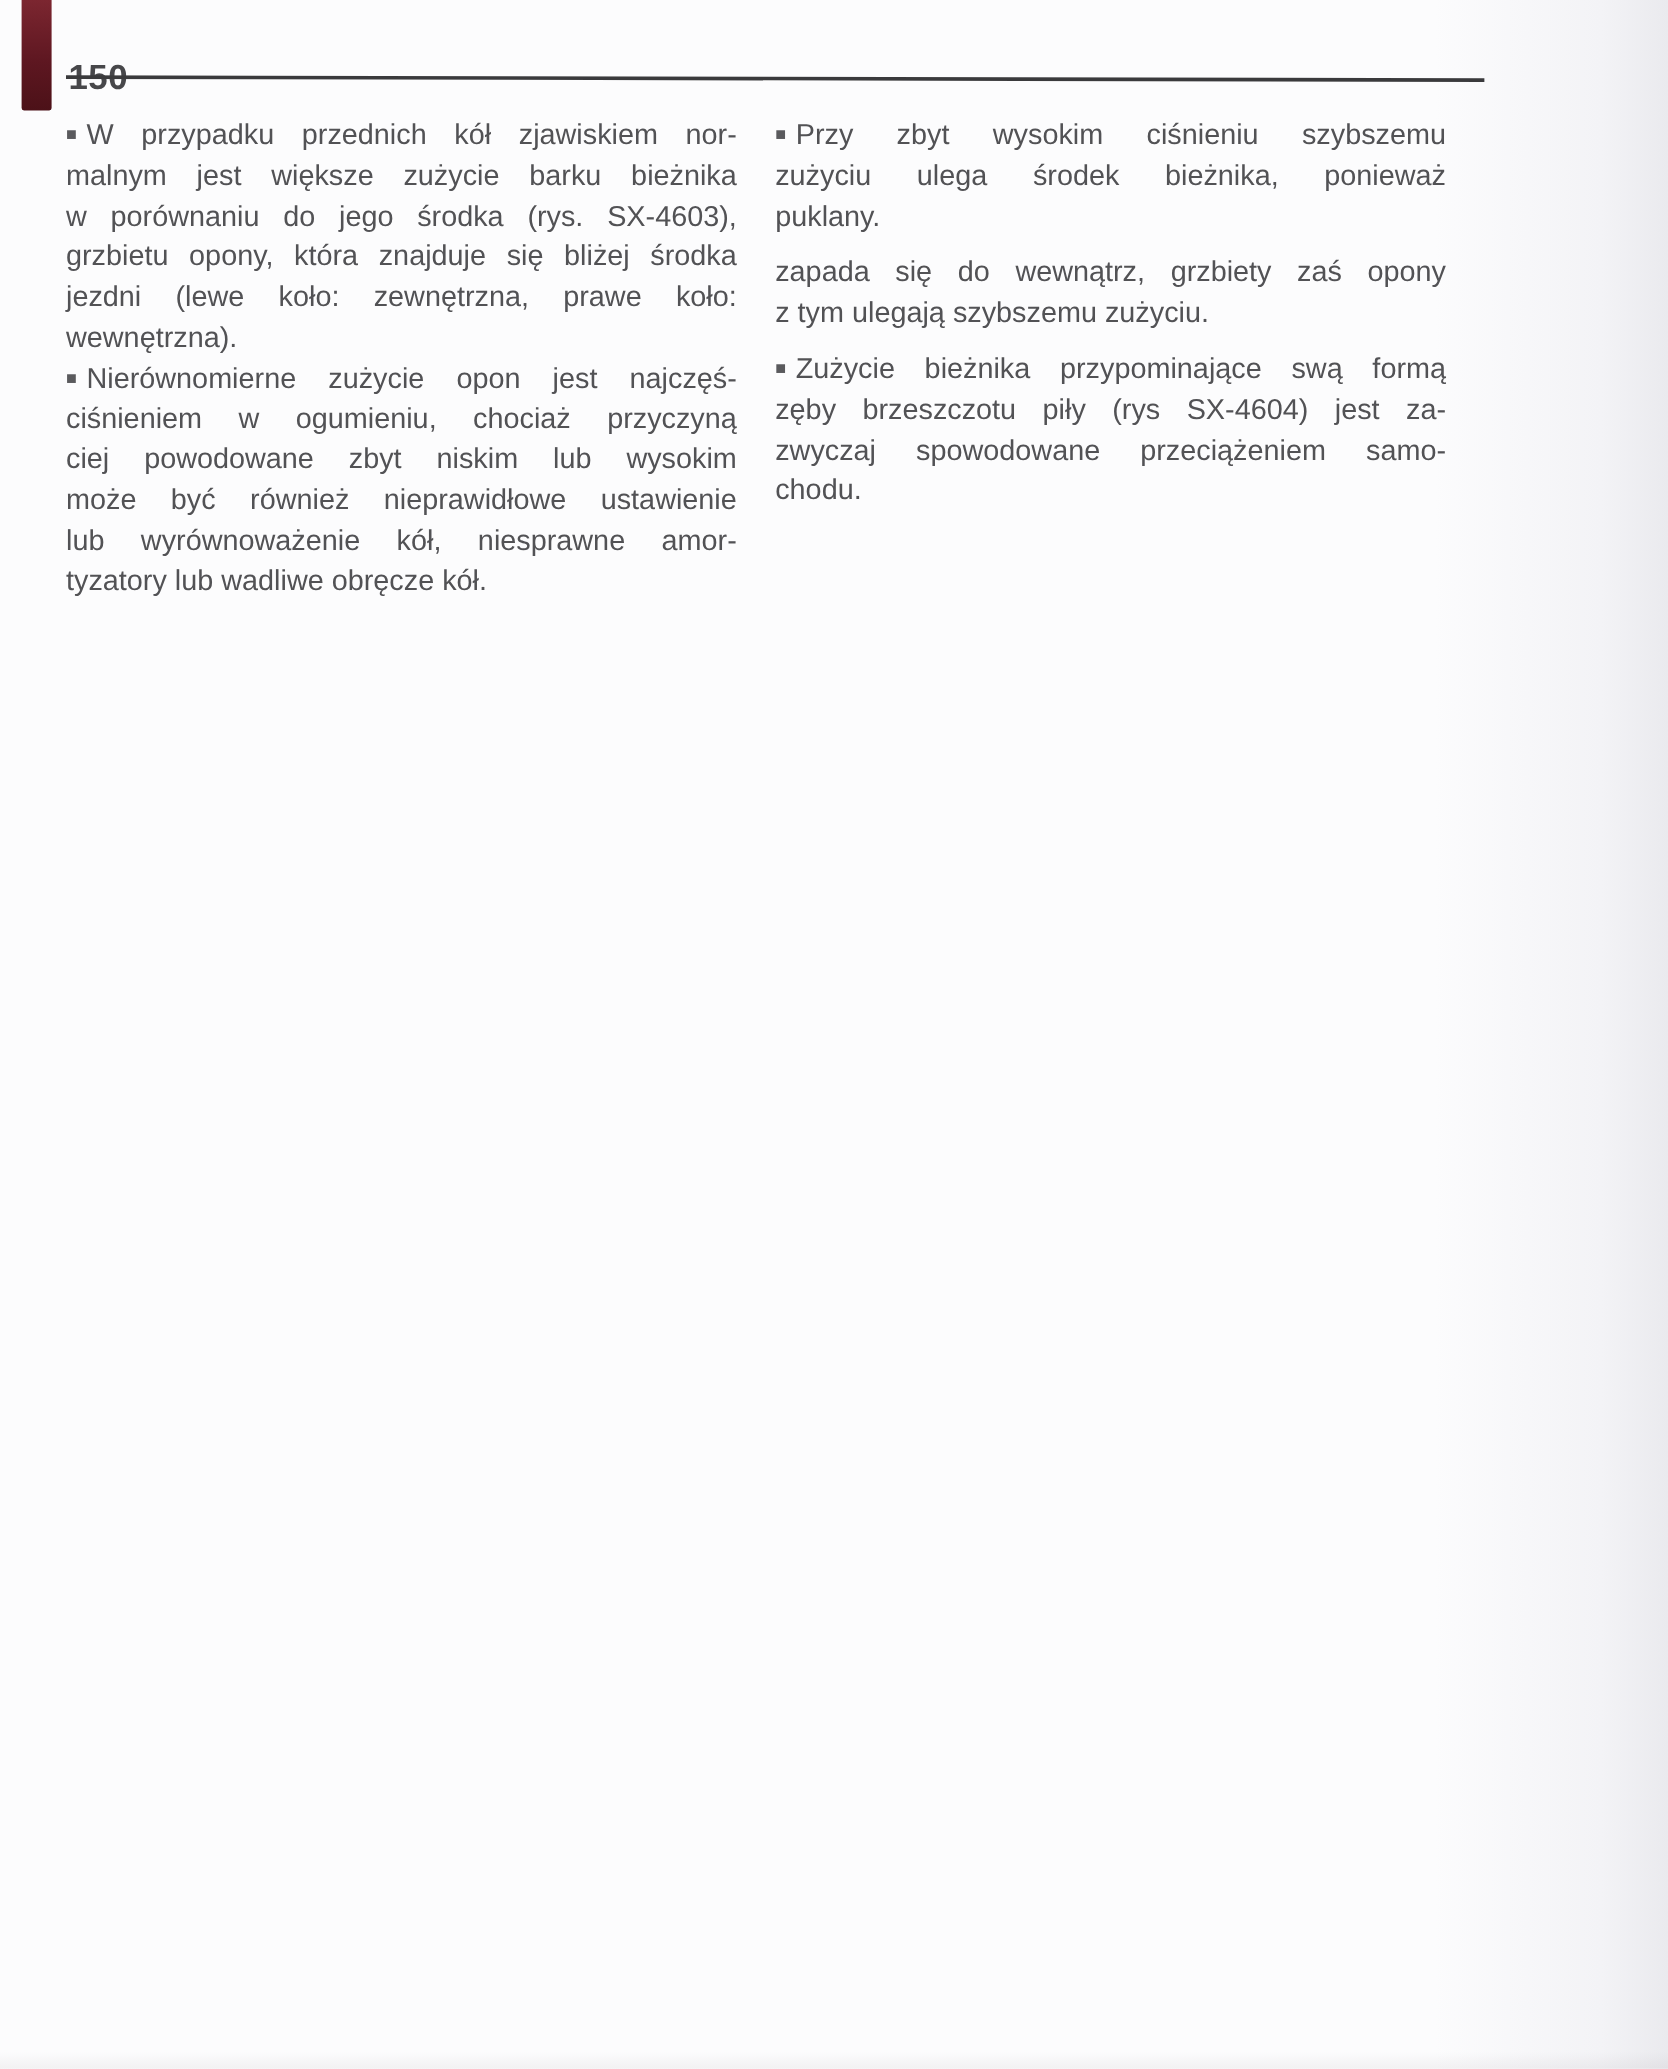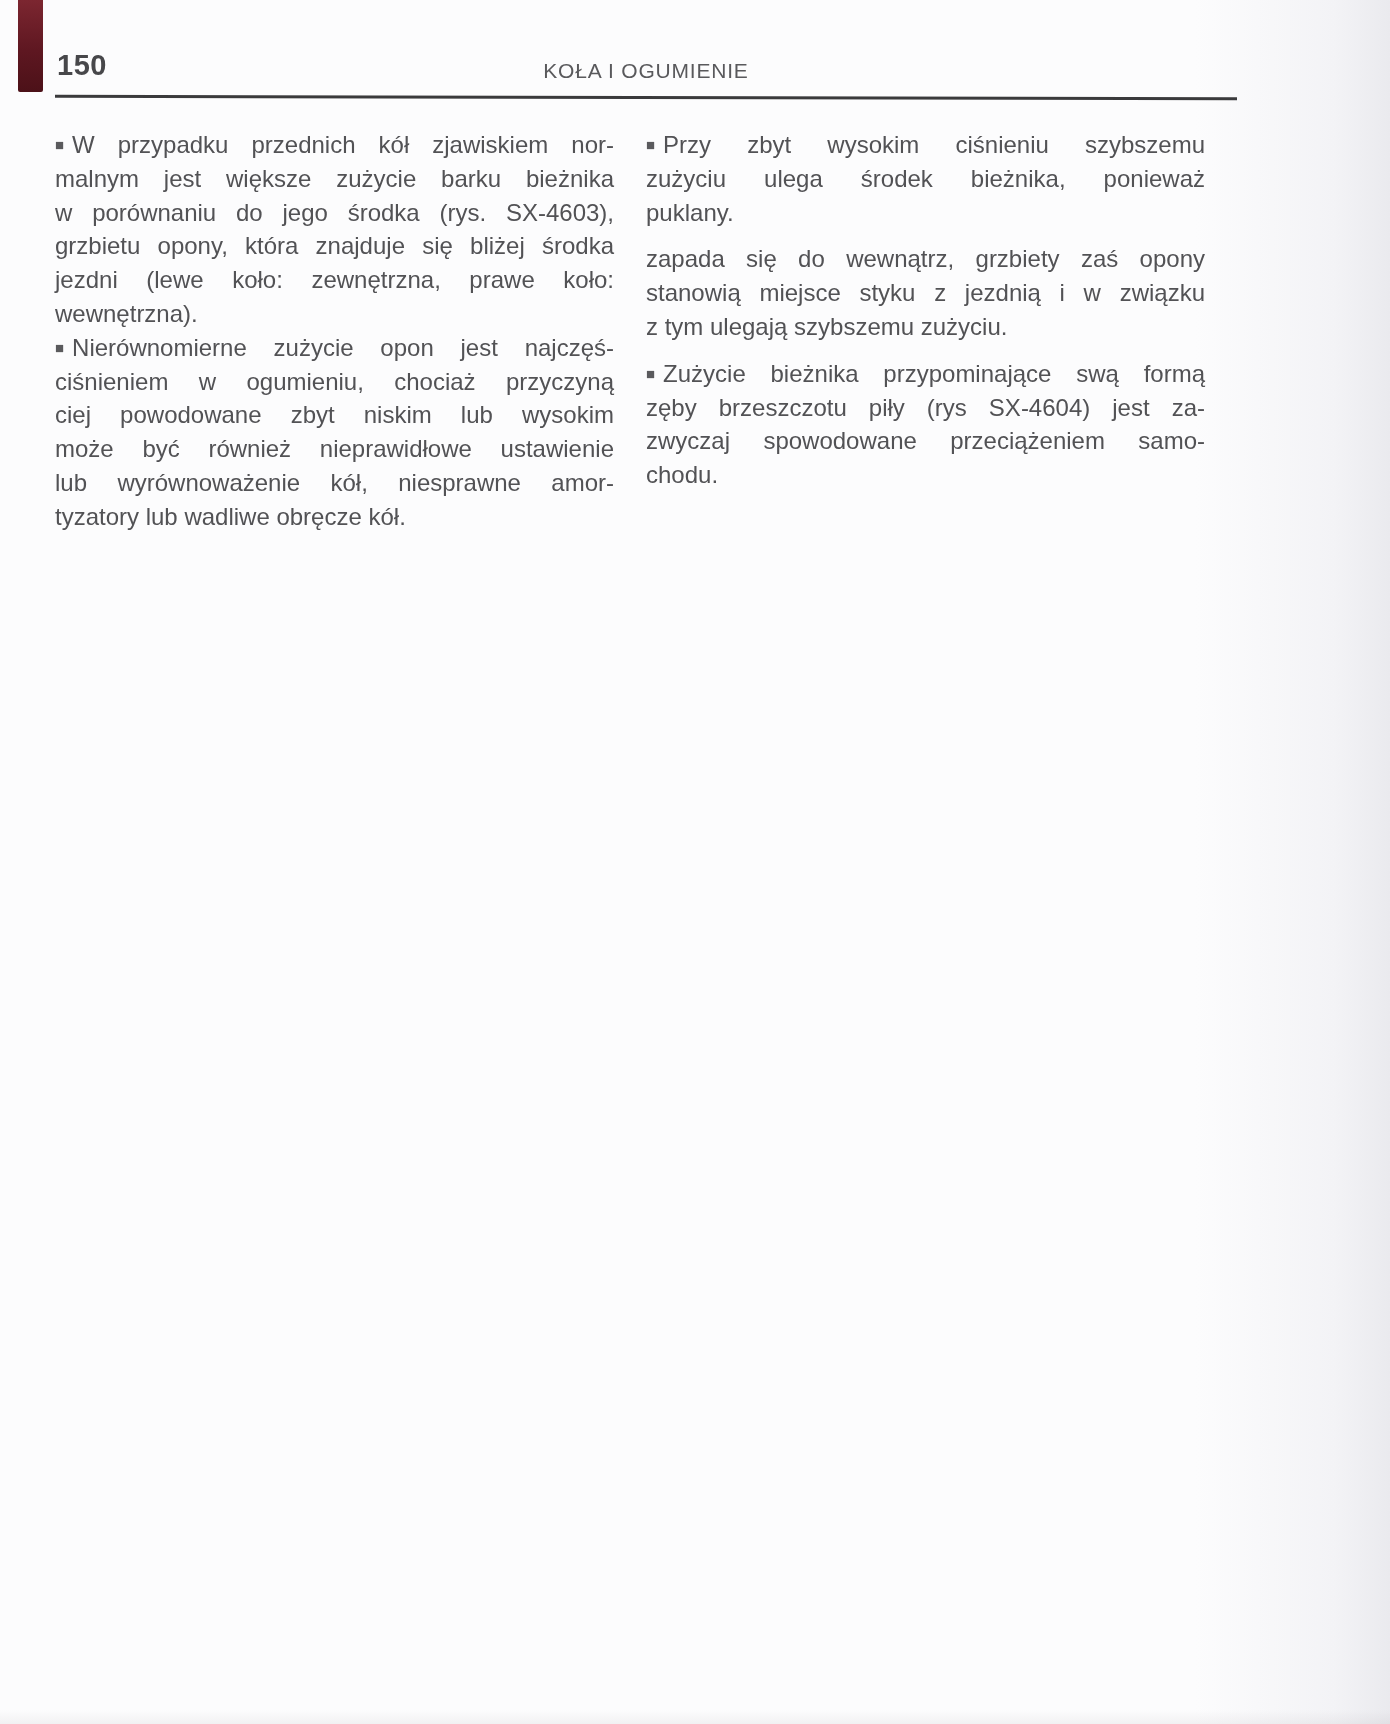--- a/index.html
+++ b/index.html
@@ -89,21 +89,20 @@
   }
 </style>
 </head>
 <body>
 
 <div class="page">
   <div class="scan-mark"></div>
   <div class="content">
     <div class="header">
       <div class="page-number">150</div>
-      <div class="header-title">KOŁA I OGUMIENIE</div>
       <div class="header-rule"></div>
     </div>
     <div class="columns">
       <div class="col col-left">
           <div class="paragraph">
             <div class="line"><span class="bullet">■</span>W przypadku przednich kół zjawiskiem nor-</div>
             <div class="line">malnym jest większe zużycie barku bieżnika</div>
             <div class="line">w porównaniu do jego środka (rys. SX-4603),</div>
             <div class="line">grzbietu opony, która znajduje się bliżej środka</div>
             <div class="line">jezdni (lewe koło: zewnętrzna, prawe koło:</div>
@@ -119,21 +118,20 @@
           </div>
         </div>
       <div class="col col-right">
           <div class="paragraph">
             <div class="line"><span class="bullet">■</span>Przy zbyt wysokim ciśnieniu szybszemu</div>
             <div class="line">zużyciu ulega środek bieżnika, ponieważ</div>
             <div class="line last">puklany.</div>
           </div>
           <div class="paragraph">
             <div class="line">zapada się do wewnątrz, grzbiety zaś opony</div>
-            <div class="line">stanowią miejsce styku z jezdnią i w związku</div>
             <div class="line last">z tym ulegają szybszemu zużyciu.</div>
           </div>
           <div class="paragraph">
             <div class="line"><span class="bullet">■</span>Zużycie bieżnika przypominające swą formą</div>
             <div class="line">zęby brzeszczotu piły (rys SX-4604) jest za-</div>
             <div class="line">zwyczaj spowodowane przeciążeniem samo-</div>
             <div class="line last">chodu.</div>
           </div>
         </div>
     </div>

